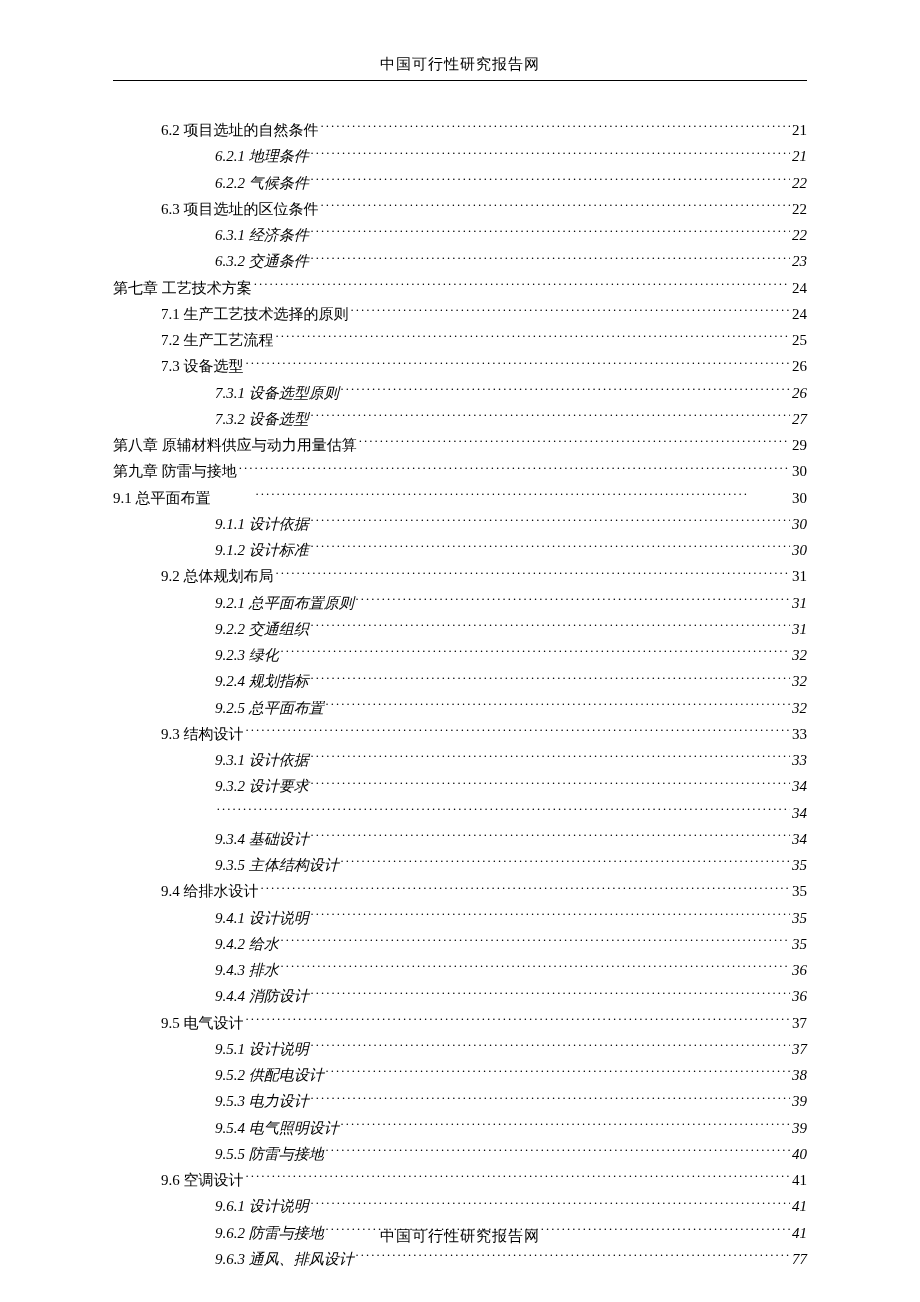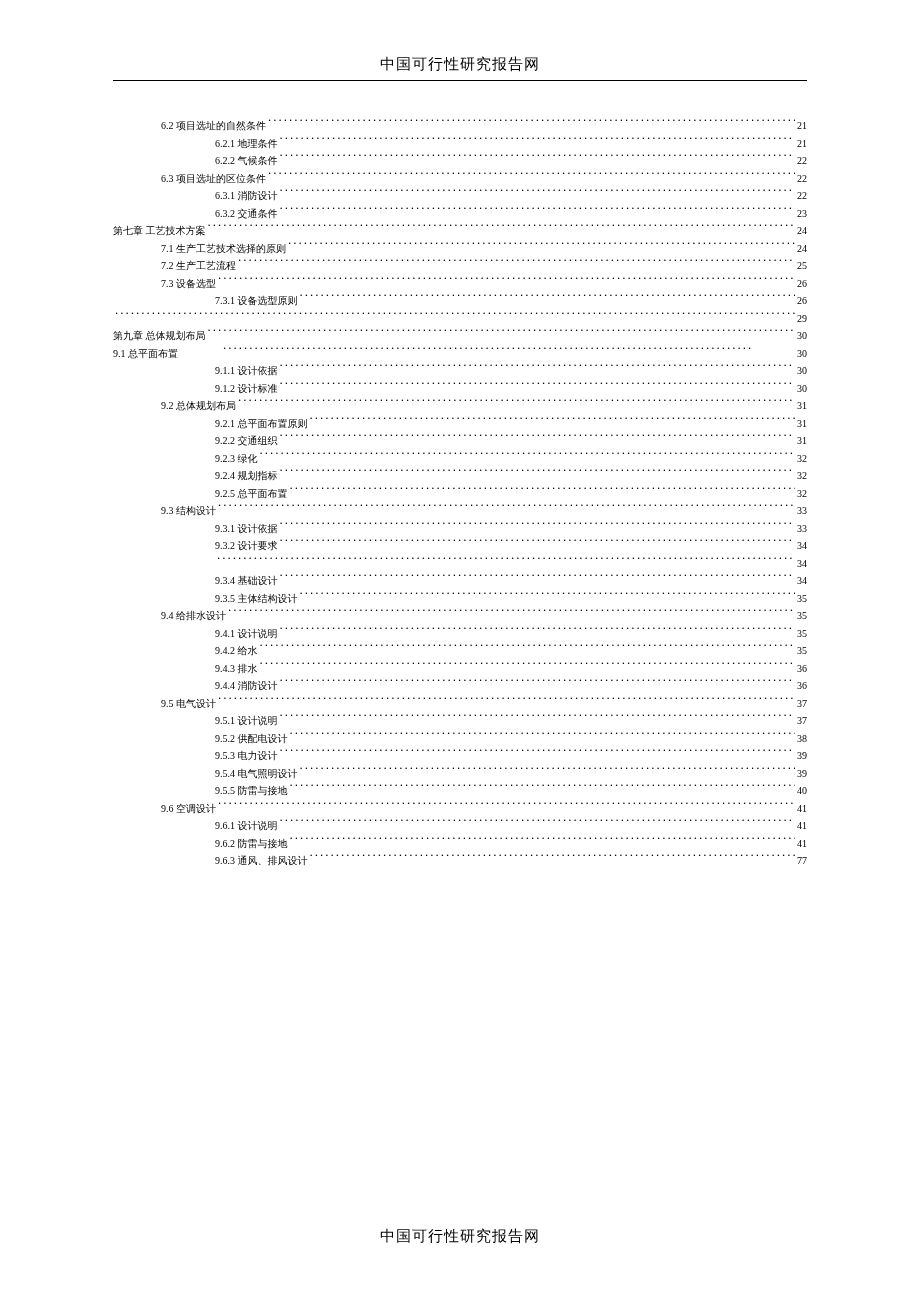--- a/index.html
+++ b/index.html
@@ -16,21 +16,21 @@
     }
     .header {
       text-align: center;
       font-size: 15px;
       padding-bottom: 6px;
       border-bottom: 1.2px solid #000;
       margin-bottom: 36px;
       letter-spacing: 1px;
     }
     .toc {
-      font-size: 10px;
+      font-size: 15px;
     }
     .toc-entry {
       display: flex;
       align-items: baseline;
       white-space: nowrap;
       line-height: 1.75;
     }
     .toc-label {
       flex: 0 0 auto;
     }
@@ -48,21 +48,21 @@
       bottom: 0;
       letter-spacing: 2px;
       font-size: 13px;
     }
     .toc-page {
       flex: 0 0 auto;
     }
     .lvl0 { padding-left: 0px; }
     .lvl1 { padding-left: 48px; }
     .lvl1b { padding-left: 0px; gap: 43px; }
-    .lvl2 { padding-left: 102px; }
+    .lvl2 { padding-left: 102px; font-style: italic; }
     .footer {
       position: absolute;
       bottom: 56px;
       left: 0;
       right: 0;
       text-align: center;
       font-size: 15px;
       letter-spacing: 1px;
     }
   </style>
@@ -86,21 +86,21 @@
         <span class="toc-label">6.2.2 气候条件</span>
         <span class="toc-dots"></span>
         <span class="toc-page">22</span>
       </div>
       <div class="toc-entry lvl1">
         <span class="toc-label">6.3 项目选址的区位条件</span>
         <span class="toc-dots"></span>
         <span class="toc-page">22</span>
       </div>
       <div class="toc-entry lvl2">
-        <span class="toc-label">6.3.1 消防设计</span>
+        <span class="toc-label">6.3.1 经济条件</span>
         <span class="toc-dots"></span>
         <span class="toc-page">22</span>
       </div>
       <div class="toc-entry lvl2">
         <span class="toc-label">6.3.2 交通条件</span>
         <span class="toc-dots"></span>
         <span class="toc-page">23</span>
       </div>
       <div class="toc-entry lvl0">
         <span class="toc-label">第七章 工艺技术方案</span>
@@ -120,26 +120,32 @@
       <div class="toc-entry lvl1">
         <span class="toc-label">7.3 设备选型</span>
         <span class="toc-dots"></span>
         <span class="toc-page">26</span>
       </div>
       <div class="toc-entry lvl2">
         <span class="toc-label">7.3.1 设备选型原则</span>
         <span class="toc-dots"></span>
         <span class="toc-page">26</span>
       </div>
+      <div class="toc-entry lvl2">
+        <span class="toc-label">7.3.2 设备选型</span>
+        <span class="toc-dots"></span>
+        <span class="toc-page">27</span>
+      </div>
       <div class="toc-entry lvl0">
+        <span class="toc-label">第八章 原辅材料供应与动力用量估算</span>
         <span class="toc-dots"></span>
         <span class="toc-page">29</span>
       </div>
       <div class="toc-entry lvl0">
-        <span class="toc-label">第九章 总体规划布局</span>
+        <span class="toc-label">第九章 防雷与接地</span>
         <span class="toc-dots"></span>
         <span class="toc-page">30</span>
       </div>
       <div class="toc-entry lvl1b">
         <span class="toc-label">9.1 总平面布置</span>
         <span class="toc-dots"></span>
         <span class="toc-page">30</span>
       </div>
       <div class="toc-entry lvl2">
         <span class="toc-label">9.1.1 设计依据</span>

